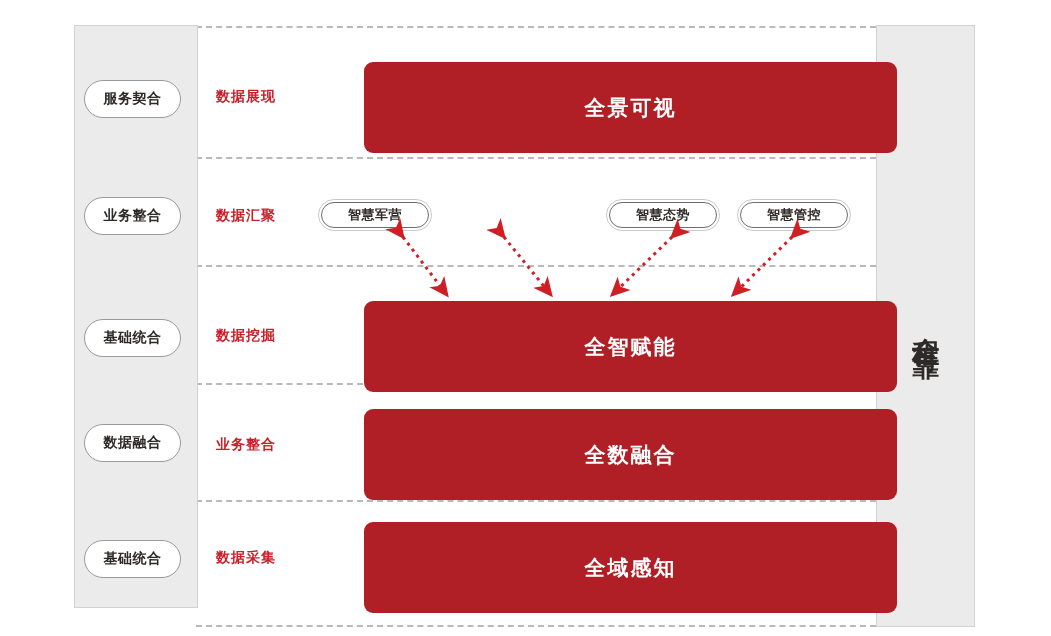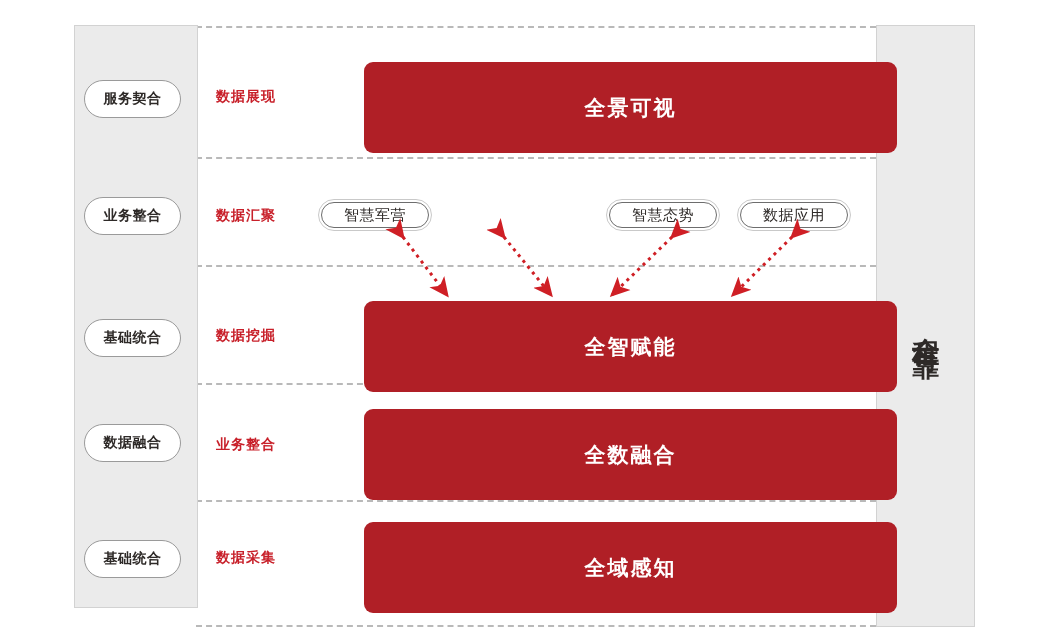--- a/index.html
+++ b/index.html
@@ -139,22 +139,22 @@
     height: 100%;
     border: 1px solid #6d6d6d;
     border-radius: 14px;
     box-sizing: border-box;
     display: flex;
     align-items: center;
     justify-content: center;
     background: #ffffff;
   }
   .app-chip .inner span {
-    font-size: 15px;
-    font-weight: 400;
+    font-size: 13px;
+    font-weight: 700;
     color: #2e2a28;
     letter-spacing: 0.5px;
   }
 
   
   #arrows {
     position: absolute;
     left: 0;
     top: 0;
     width: 1051px;
@@ -221,21 +221,21 @@
       <span>智慧军营</span>
     </div>
   </div>
   <div class="app-chip" style="left:606px">
     <div class="inner">
       <span>智慧态势</span>
     </div>
   </div>
   <div class="app-chip" style="left:737px">
     <div class="inner">
-      <span>数据应用</span>
+      <span>智慧管控</span>
     </div>
   </div>
 
   <svg id="arrows" viewBox="0 0 1051 636">
     <defs>
       <marker id="ah" markerWidth="7" markerHeight="7" refX="5.6" refY="3.5" orient="auto" markerUnits="strokeWidth">
         <path d="M0,0.4 L6.6,3.5 L0,6.6 L1.7,3.5 Z" fill="#cf1f25"></path>
       </marker>
     </defs>
     <g stroke="#cf1f25" stroke-width="3" stroke-linecap="butt" stroke-dasharray="3 4.5" fill="none" marker-start="url(#ah)" marker-end="url(#ah)">

